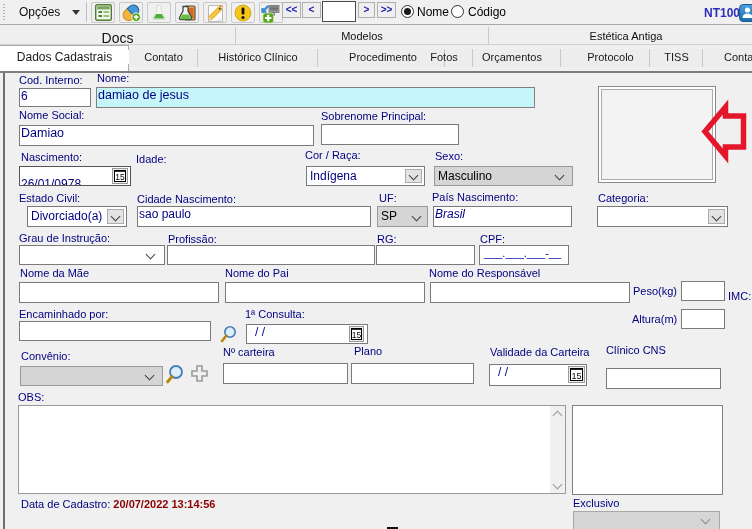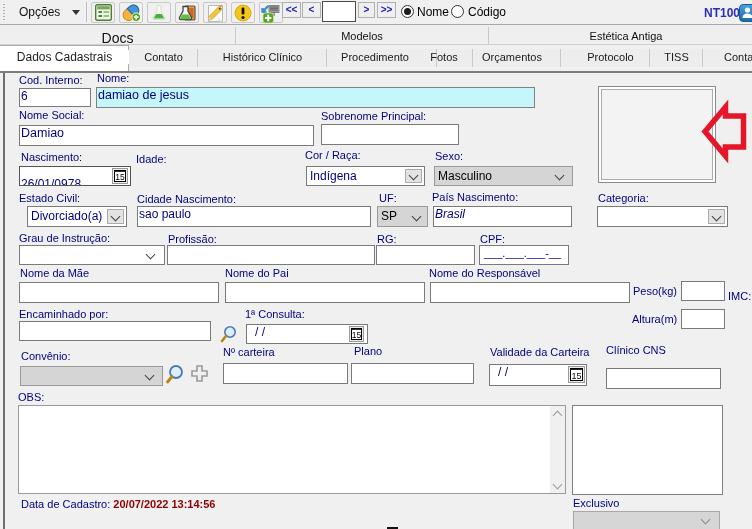--- a/index.html
+++ b/index.html
@@ -103,22 +103,22 @@
 <div class="abs" style="left:235px;top:27px;width:1px;height:17px;background:#c9c9c9;"></div>
 <div class="abs" style="left:488px;top:27px;width:1px;height:17px;background:#c9c9c9;"></div>
 <div class="abs" style="left:0;top:30px;width:235px;text-align:center;font-size:14px;color:#111;">Docs</div>
 <div class="abs" style="left:236px;top:30px;width:252px;text-align:center;font-size:11px;color:#111;">Modelos</div>
 <div class="abs" style="left:489px;top:30px;width:274px;text-align:center;font-size:11px;color:#111;">Estética Antiga</div>
 
 <div class="abs" style="left:0;top:49px;width:752px;height:18px;background:#ededed;"></div>
 <div class="abs" style="left:0;top:45px;width:129px;height:26px;background:#fff;border:1px solid #ababab;border-bottom:none;border-left:none;"></div>
 <div class="abs" style="left:0;top:50px;width:129px;text-align:center;font-size:12px;color:#1c1c1c;background:#fff;">Dados Cadastrais</div>
 <div class="t2" style="left:130px;width:68px;">Contato</div>
-<div class="t2" style="left:199px;width:128px;">Histórico Clínico</div>
-<div class="t2" style="left:314px;width:123px;">Procedimento</div>
+<div class="t2" style="left:199px;width:119px;">Histórico Clínico</div>
+<div class="t2" style="left:322px;width:123px;">Procedimento</div>
 <div class="t2" style="left:416px;width:57px;">Fotos</div>
 <div class="t2" style="left:464px;width:97px;">Orçamentos</div>
 <div class="t2" style="left:572px;width:78px;">Protocolo</div>
 <div class="t2" style="left:651px;width:52px;">TISS</div>
 <div class="t2" style="left:704px;width:76px;">Contas</div>
 <style>
 .t2 { position:absolute; top:49px; height:18px; border-right:1px solid #c9c9c9; text-align:center; font-size:11px; color:#1a1a1a; line-height:17px; }
 </style>
 
 <div class="abs" style="left:0;top:71px;width:752px;height:2px;background:#7d7d7d;"></div>

